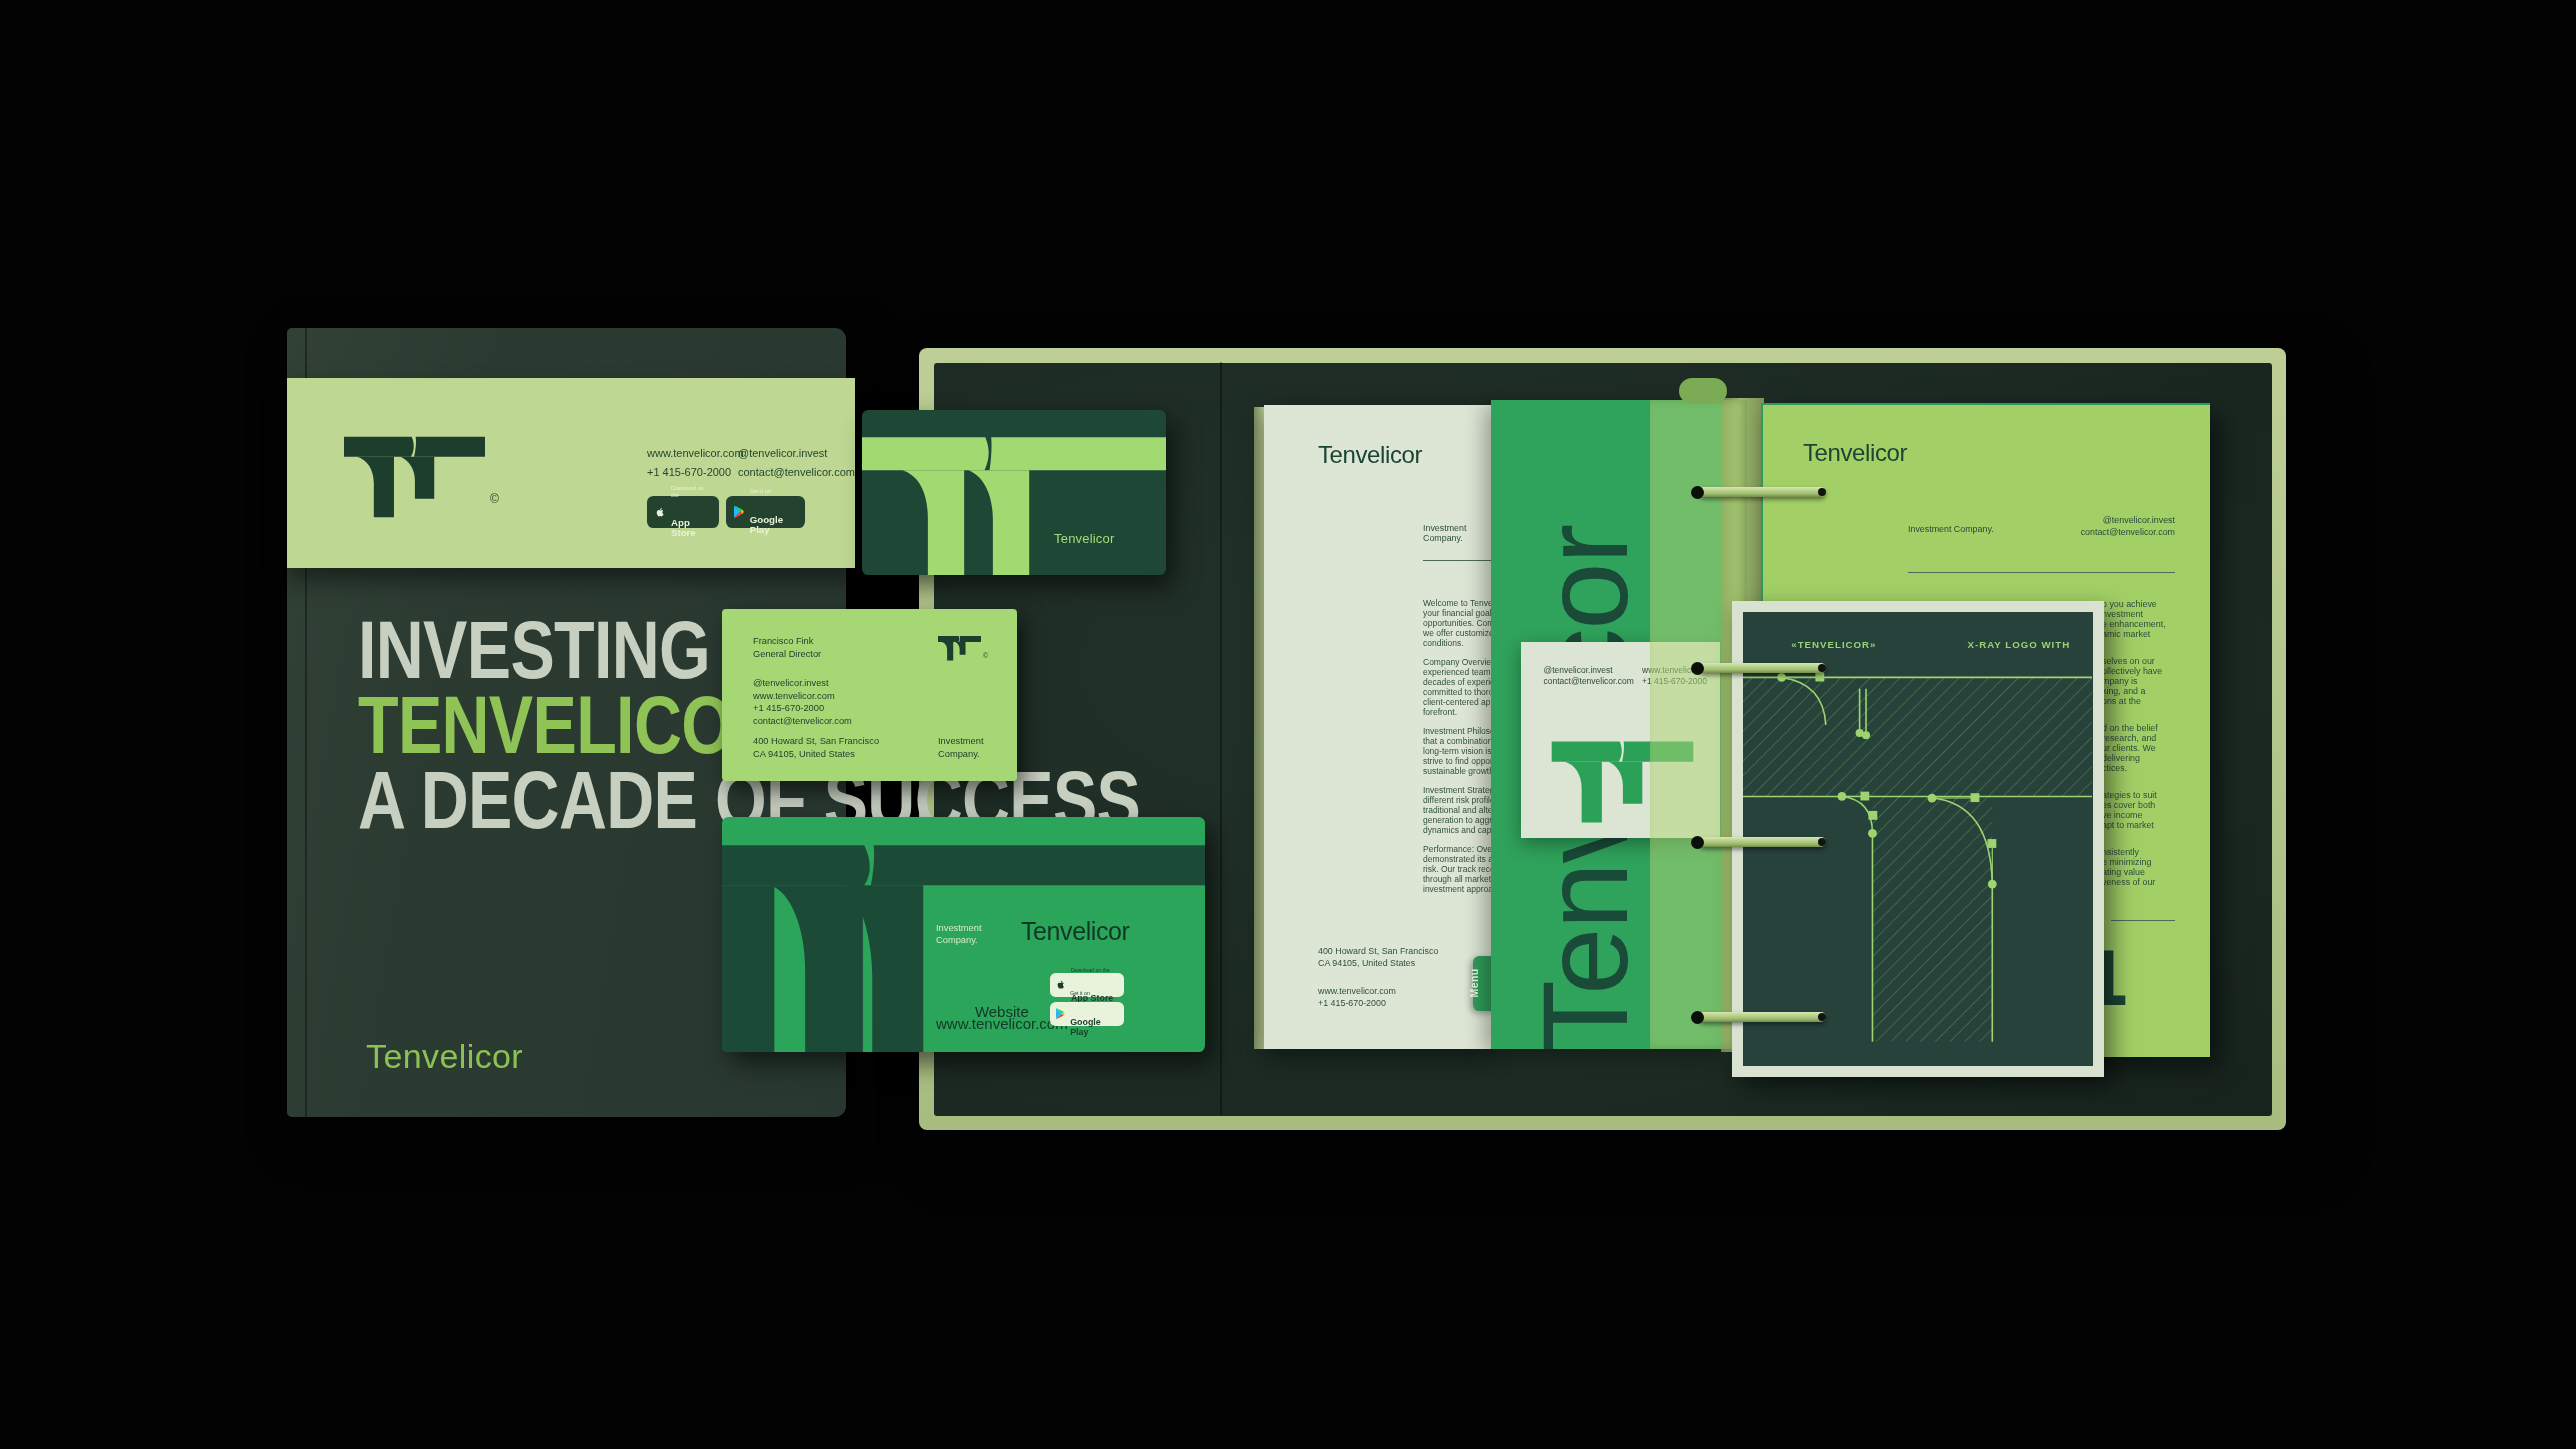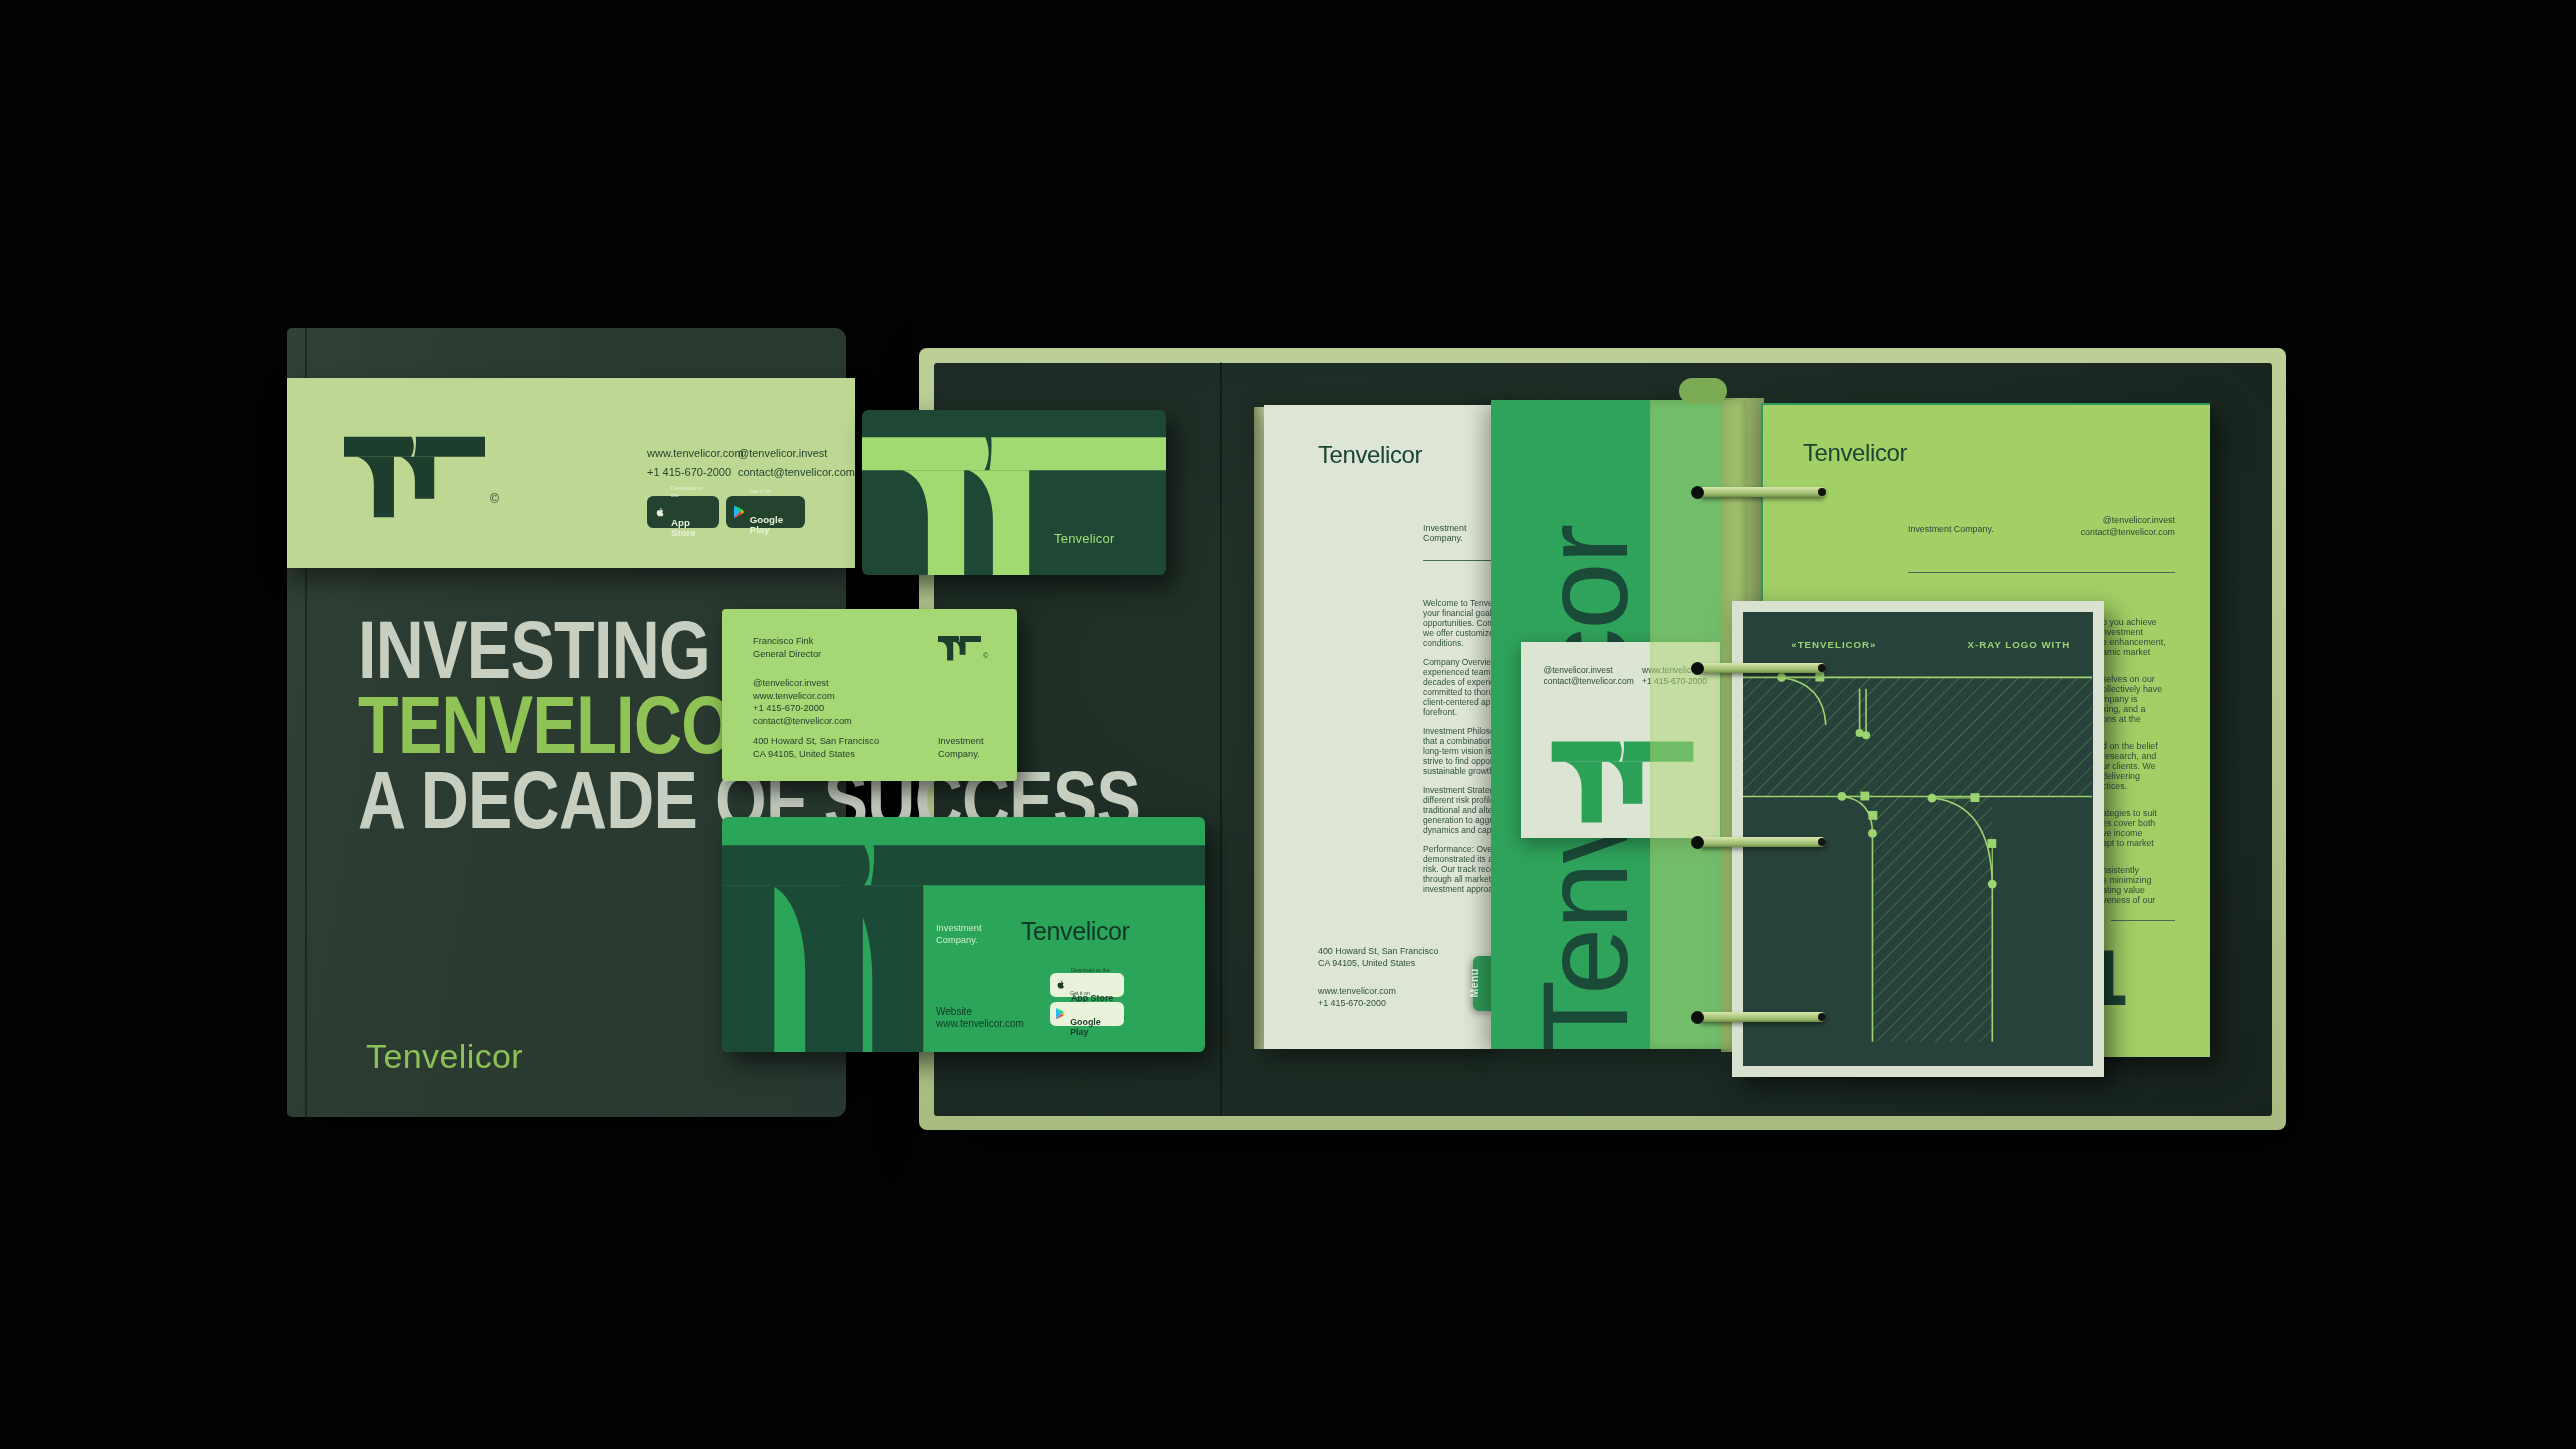--- a/index.html
+++ b/index.html
@@ -55,21 +55,21 @@
   .panel{left:1732px;top:601px;width:372px;height:476px;background:#d9e2d1;box-sizing:border-box;padding:11.3px;z-index:8;box-shadow:8px 9.7px 22.5px rgba(0,0,0,.5);}
   .panel-in{position:relative;width:100%;height:100%;background:#26423a;overflow:hidden;}
   .xlabel{font-size:9.7px;font-weight:700;letter-spacing:1px;color:#9ad374;}
   
   .folded{left:862px;top:410px;width:304px;height:165px;background:#1e4736;border-radius:6.4px;overflow:hidden;z-index:10;box-shadow:8px 11.3px 24px rgba(0,0,0,.55);}
   .folded-name{left:192px;top:121px;font-size:13px;color:#a5dd74;letter-spacing:0.2px;}
   .bizcard{left:722px;top:609px;width:295px;height:172px;background:#a6d775;border-radius:4px;z-index:10;box-shadow:6.4px 9.7px 21px rgba(0,0,0,.55);}
   .bc-txt{font-size:9.3px;line-height:12.5px;color:#1d3c2b;}
   .envelope{left:722px;top:817px;width:483px;height:235px;background:#2ba55a;border-radius:6.4px;overflow:hidden;z-index:10;box-shadow:8px 11.3px 24px rgba(0,0,0,.55);}
   .env-txt-light{font-size:9.3px;line-height:12px;color:#d6ecc8;}
-  .env-txt-dark{font-size:10px;line-height:12px;color:#113826;}
+  .env-txt-dark{font-size:15px;line-height:12px;color:#113826;text-align:center;}
   .env-name{font-size:25px;font-weight:500;color:#113826;letter-spacing:-0.4px;}
   .copy{font-size:12px;color:#1d3e2c;}
 </style>
 </head>
 <body>
 
 <div id="canvas">
 
   <div class="abs book">
     <div class="abs book-spine"></div>
@@ -202,21 +202,21 @@
   <div class="abs nub"></div>
 
   <div class="abs rightpage">
     <div class="abs rp-h" style="left:40px;top:34px;">Tenvelicor</div>
     <div class="abs rp-small" style="left:145px;top:119px;">Investment Company.</div>
     <div class="abs rp-small" style="left:296px;top:109px;width:116px;text-align:right;line-height:12px;">
       <div>@tenvelicor.invest</div>
       <div>contact@tenvelicor.com</div>
     </div>
     <div class="abs doc-rule" style="left:145px;top:167px;width:267px;"></div>
-    <div class="abs" style="left:339px;top:212px;width:106px;">
+    <div class="abs" style="left:339px;top:194px;width:106px;">
       <p class="rp-frag pre">o you achieve
 nvestment
 e enhancement,
 amic market</p>
       <p class="rp-frag pre">selves on our
 ollectively have
 mpany is
 king, and a
 ons at the</p>
       <p class="rp-frag pre">d on the belief

